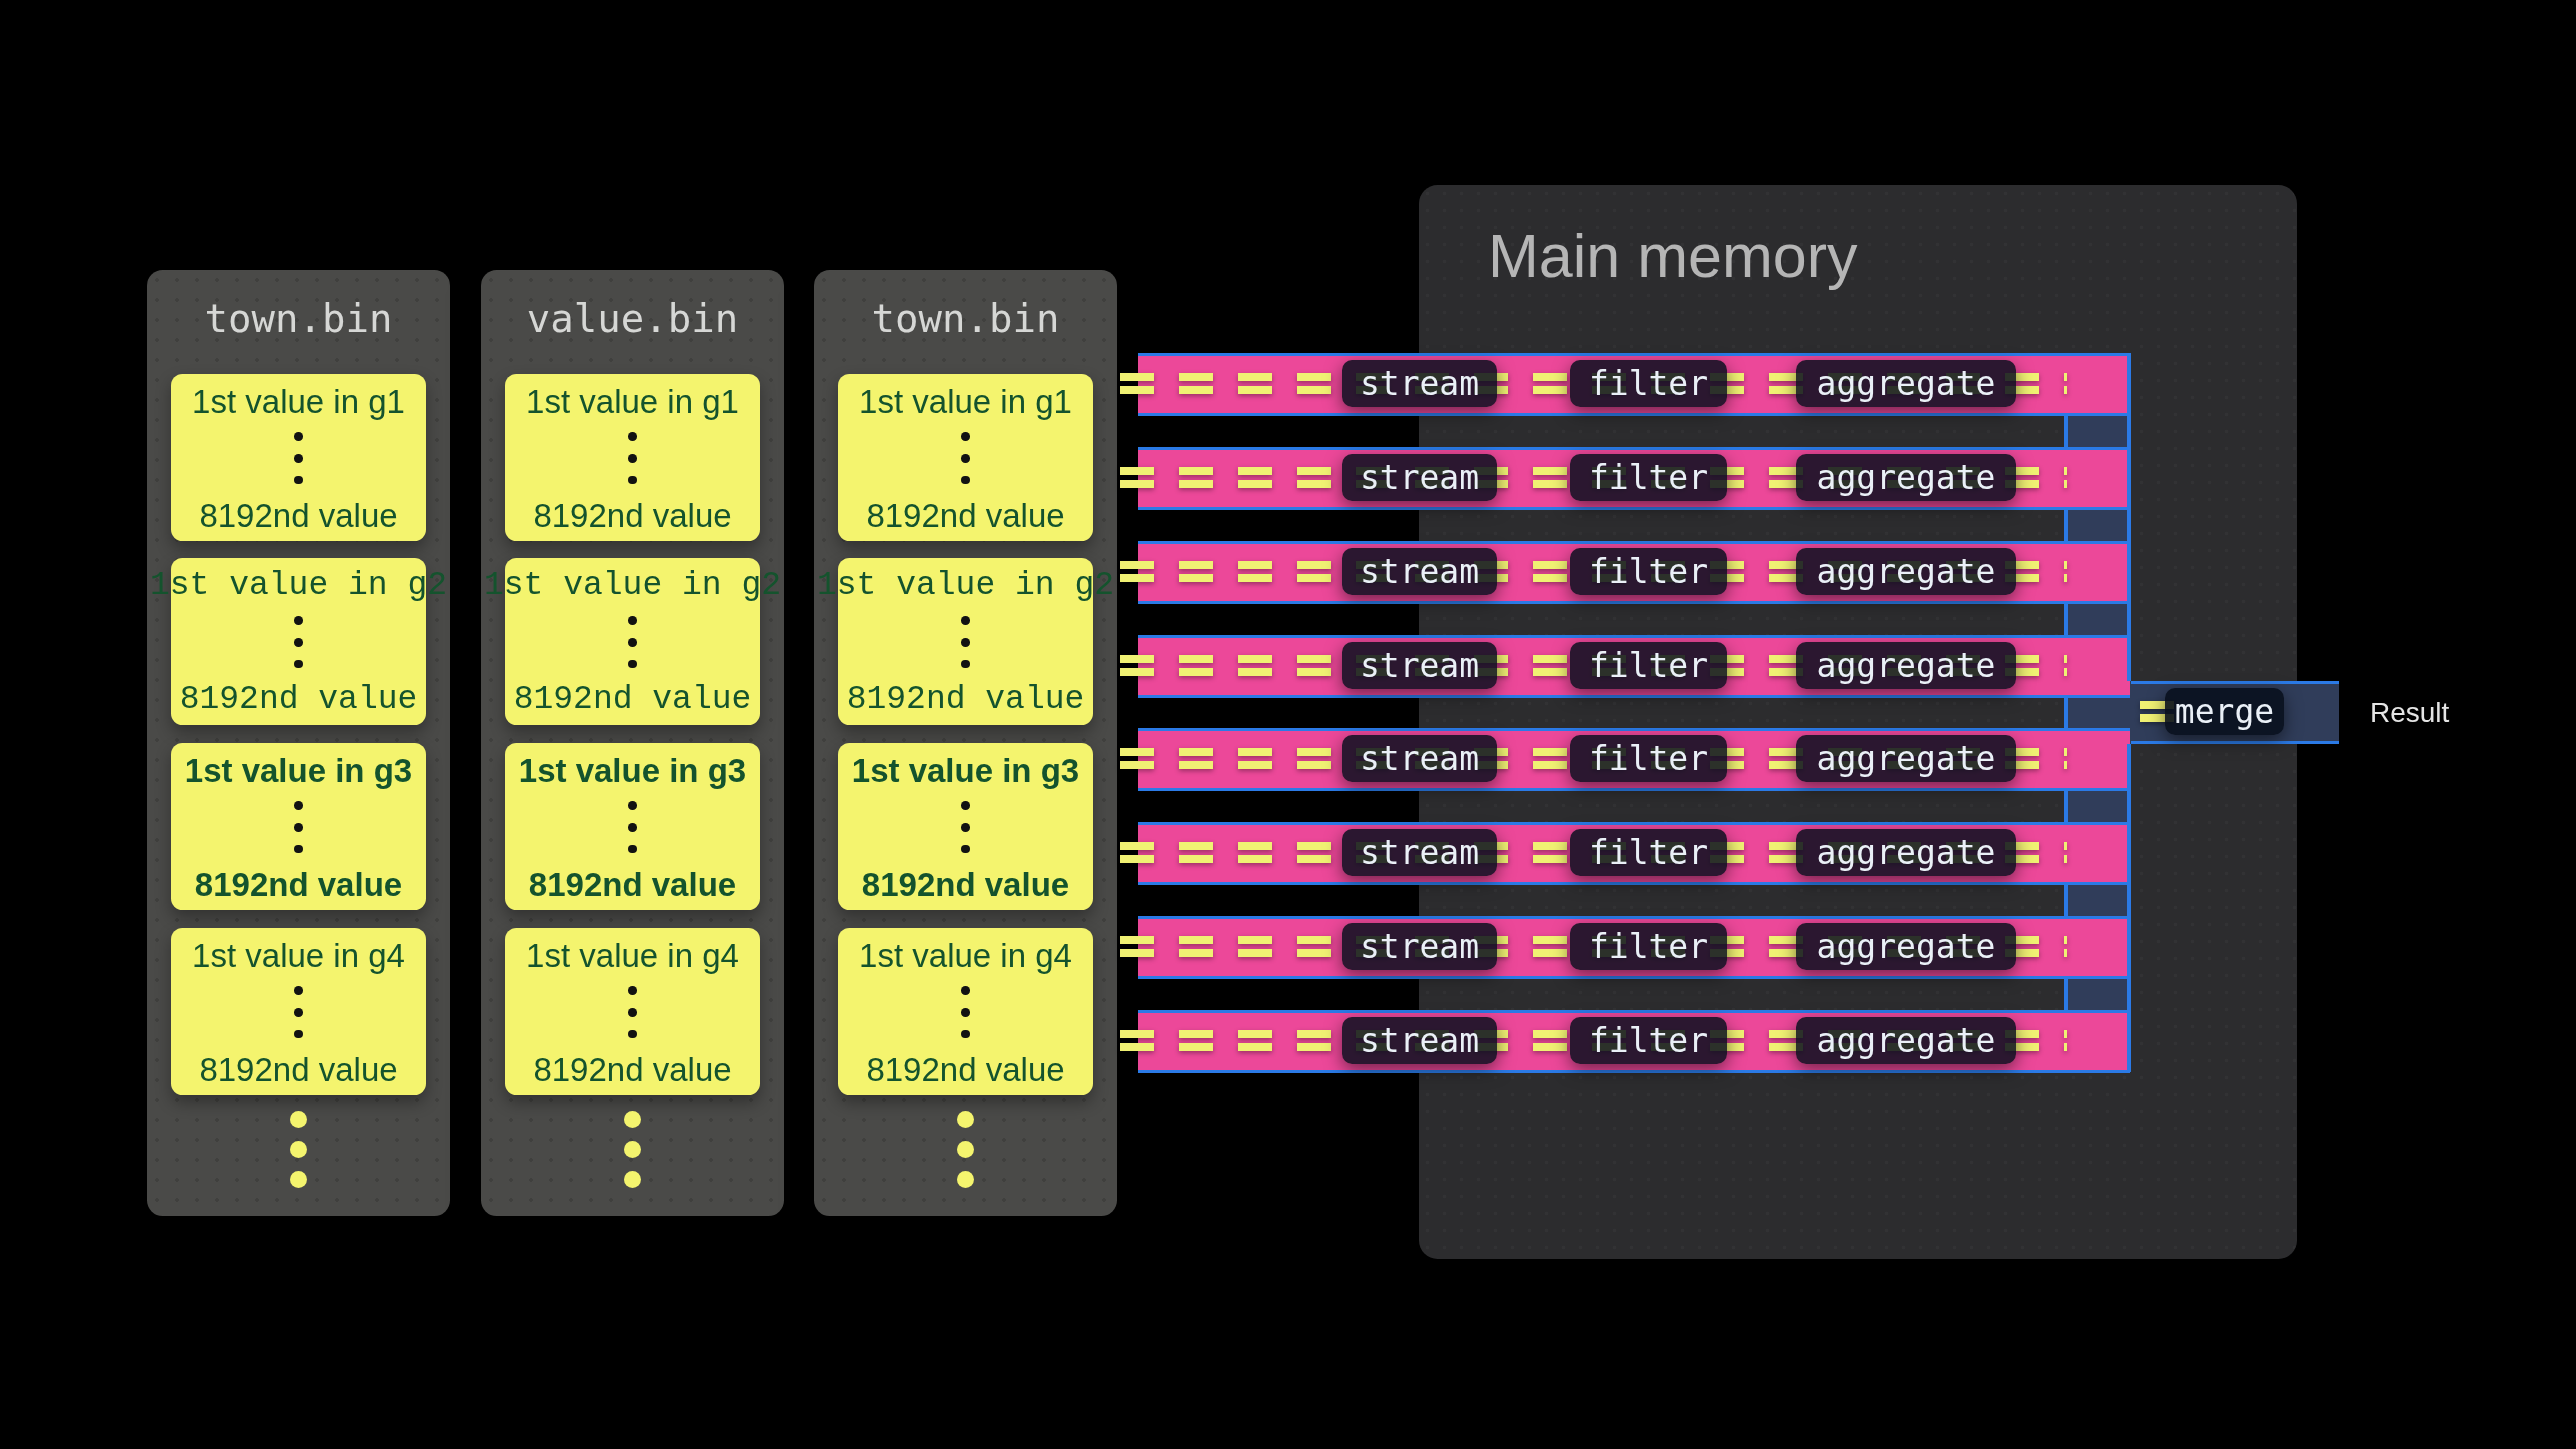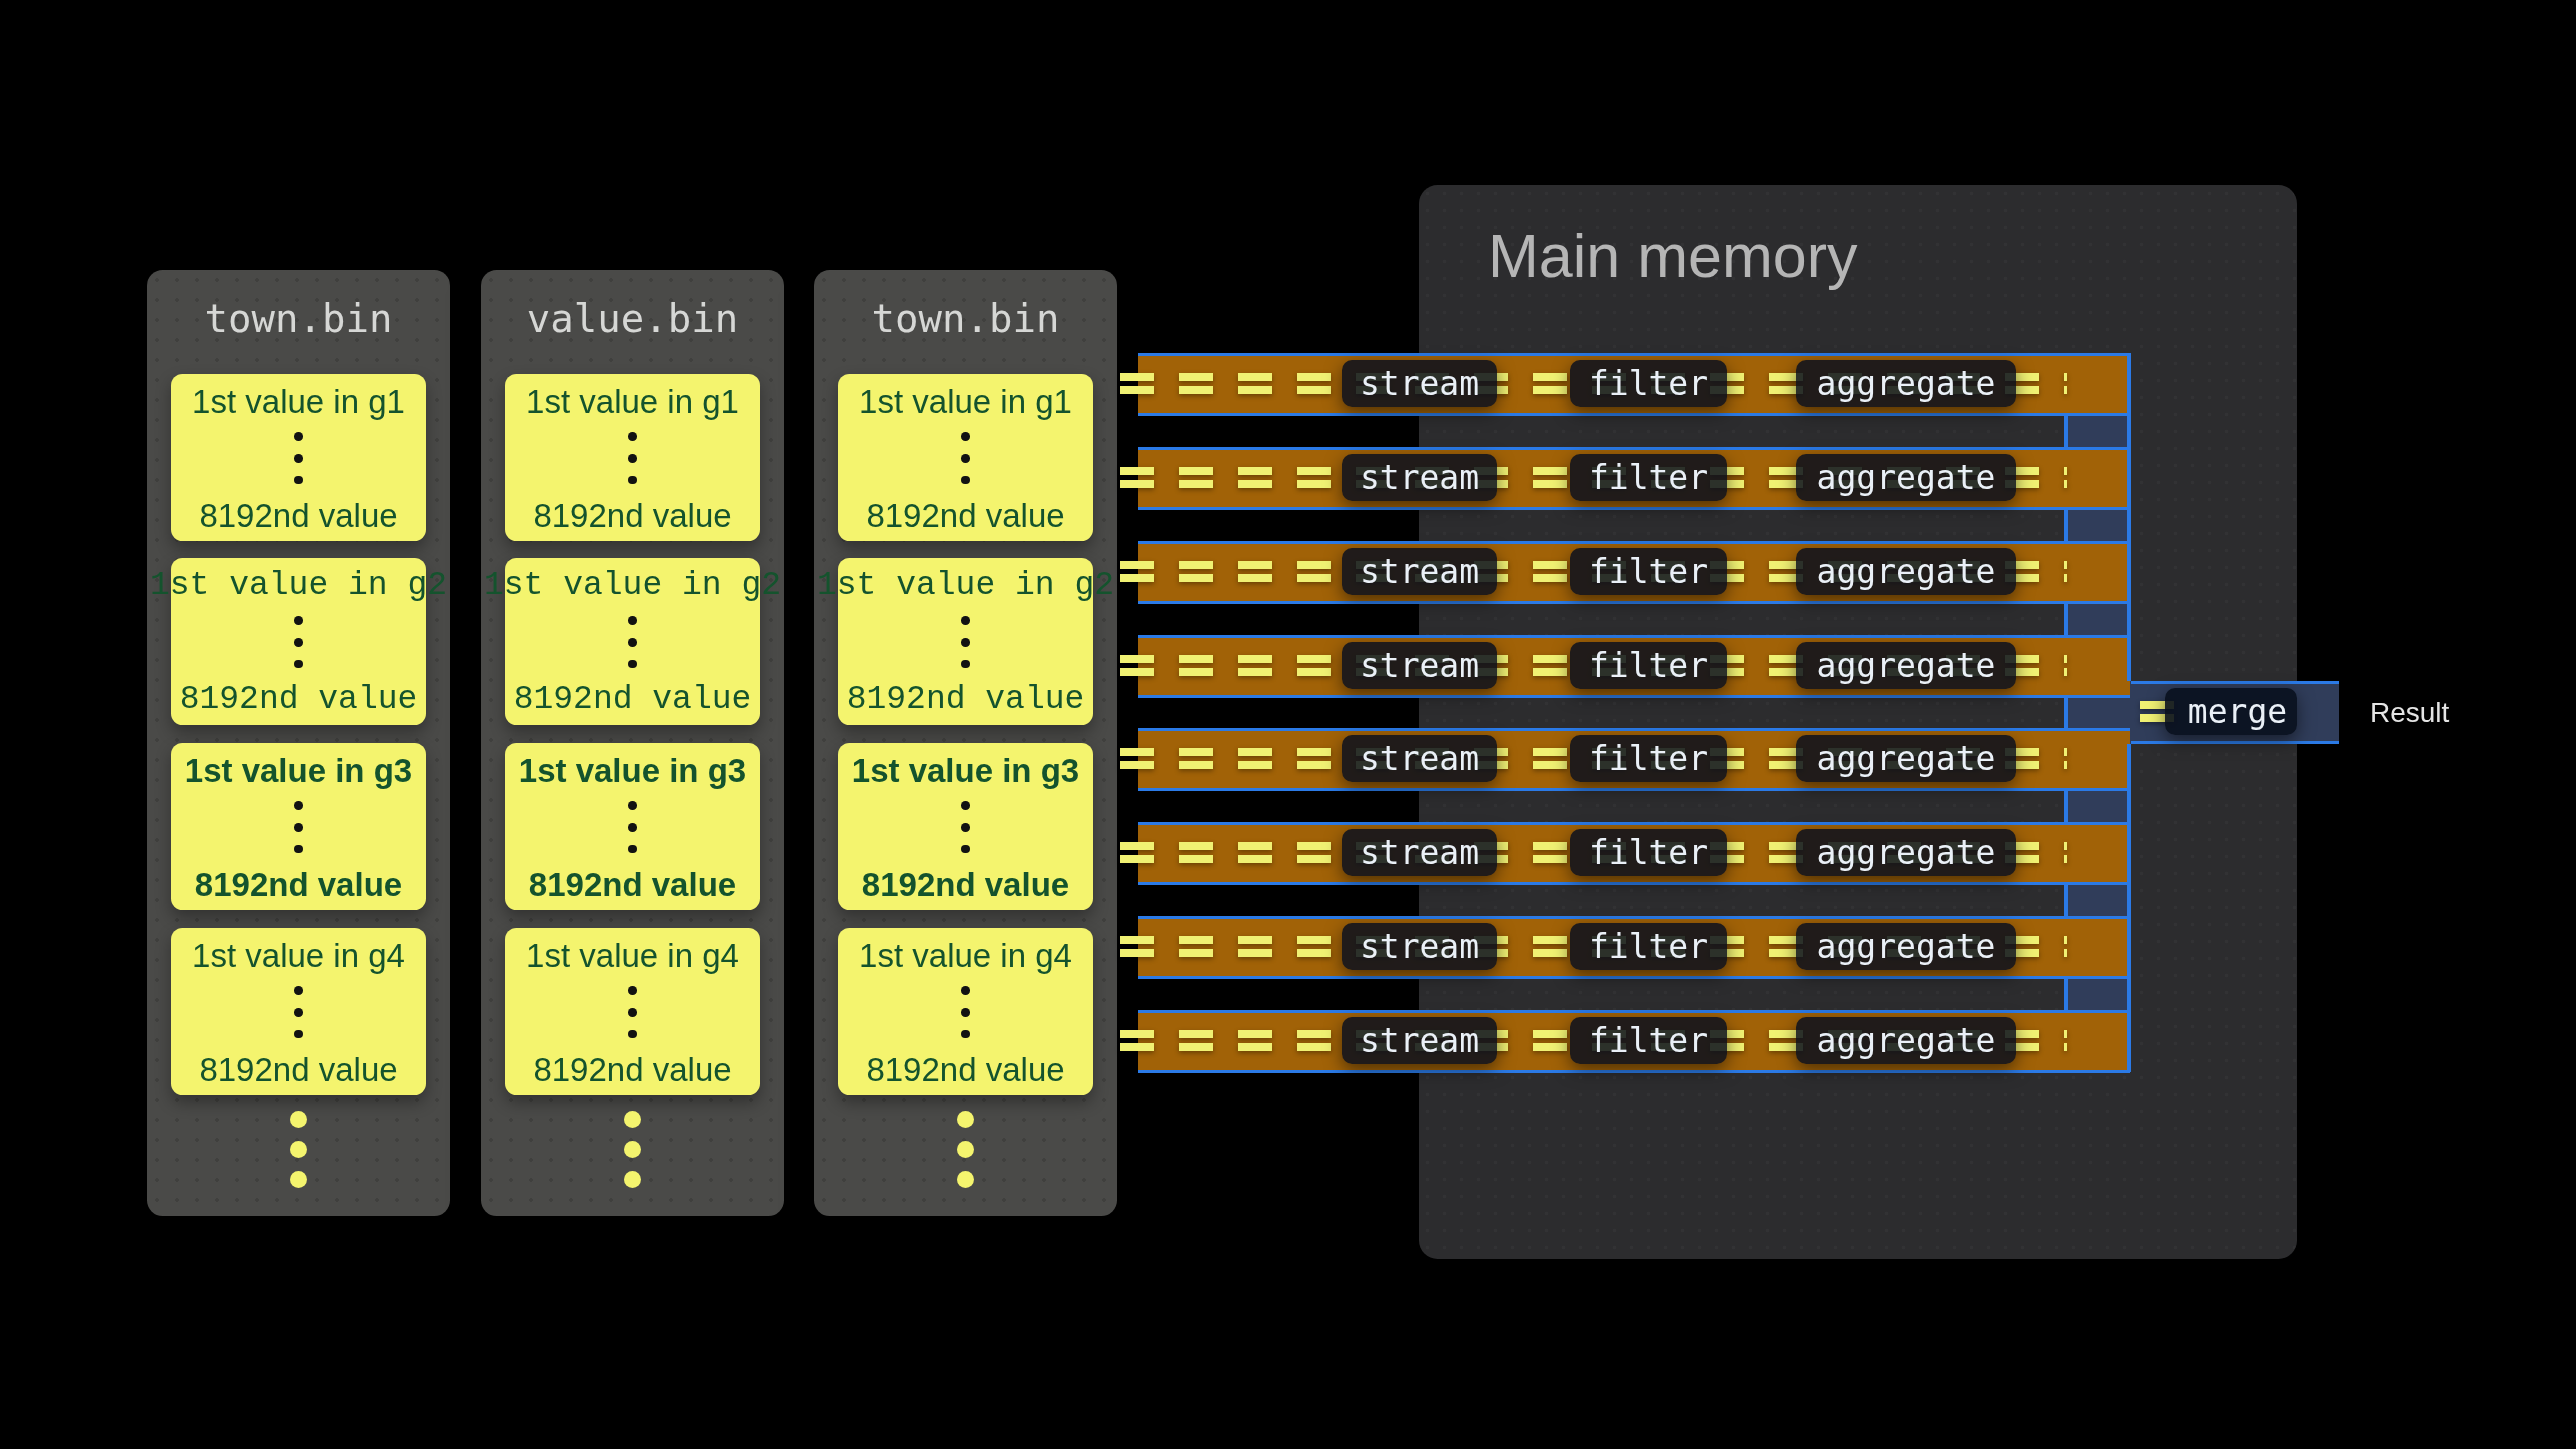--- a/index.html
+++ b/index.html
@@ -115,21 +115,21 @@
     left: 2068px; top: 353px;
     width: 63px; height: 719px;
     background: #303d5a;
   }
 
   .pipe-row {
     position: absolute;
     left: 1138px;
     width: 992px;
     height: 63px;
-    background: #a16207;
+    background: #ec4899;
     border-top: 3.6px solid #2b7ae6;
     border-bottom: 3.6px solid #2b7ae6;
     box-sizing: border-box;
   }
   .pipe-row.r1 { top: 353px; }
   .pipe-row.r2 { top: 447px; }
   .pipe-row.r3 { top: 541px; }
   .pipe-row.r4 { top: 635px; }
   .pipe-row.r5 { top: 728px; }
   .pipe-row.r6 { top: 822px; }
@@ -209,21 +209,20 @@
     width: 119px; height: 47px;
     background: rgba(9,15,29,0.9);
     border-radius: 10px;
     color: #eaf0f7;
     font-family: "DejaVu Sans Mono", "Liberation Mono", monospace;
     font-size: 33px;
     display: flex;
     align-items: center;
     justify-content: center;
     box-shadow: 0 5.7px 17px rgba(0,0,0,0.5);
-    padding-left: 13px;
   }
 
   .result-label {
     position: absolute;
     left: 2370px; top: 681px;
     height: 63px;
     line-height: 63px;
     font-size: 28px;
     color: #e5e5e5;
     white-space: nowrap;

